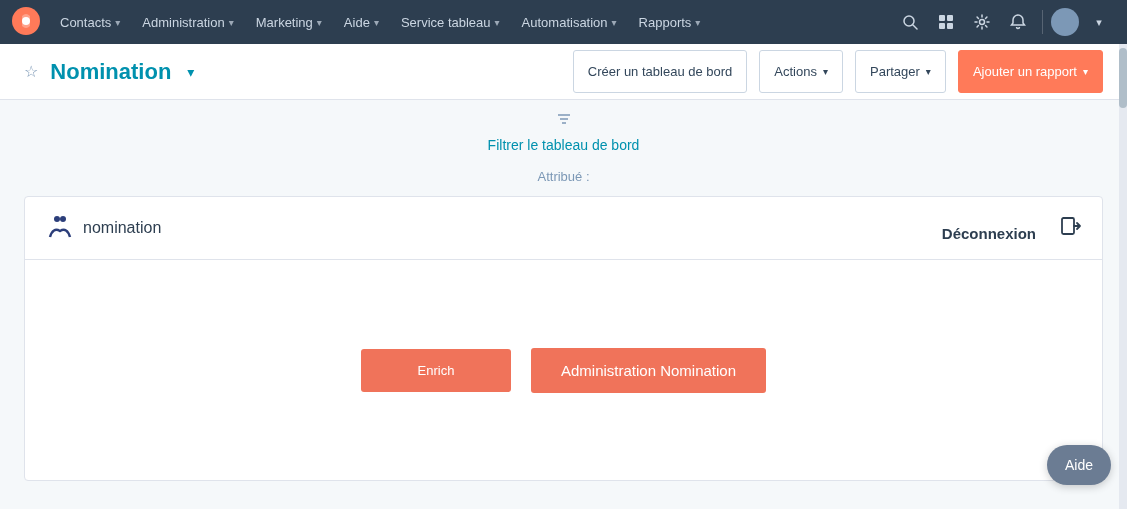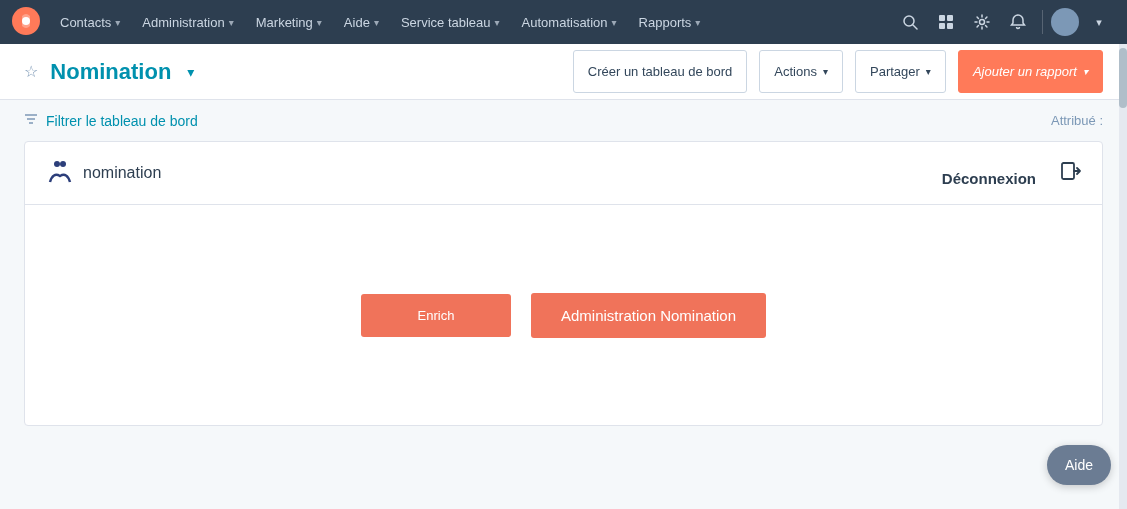--- a/index.html
+++ b/index.html
@@ -102,29 +102,29 @@
     }
     .btn-outline {
       background: #fff;
       border: 1px solid #cbd6e2;
       color: #33475b;
     }
     .btn-primary-orange {
       background: #ff7a59;
       border: 1px solid #ff7a59;
       color: #fff;
-      font-style: italic;
     }
 
     
     .filter-bar {
       display: flex;
       align-items: center;
       padding: 12px 24px;
       gap: 8px;
+      flex-direction: column;
     }
     .filter-icon { color: #7c98b6; font-size: 14px; }
     .filter-label {
       color: #0091ae;
       font-size: 14px;
       cursor: pointer;
     }
     .filter-bar-spacer { flex: 1; }
     .attribue-label { color: #7c98b6; font-size: 13px; }
     .attribue-value { color: #0091ae; font-size: 13px; cursor: pointer; }

